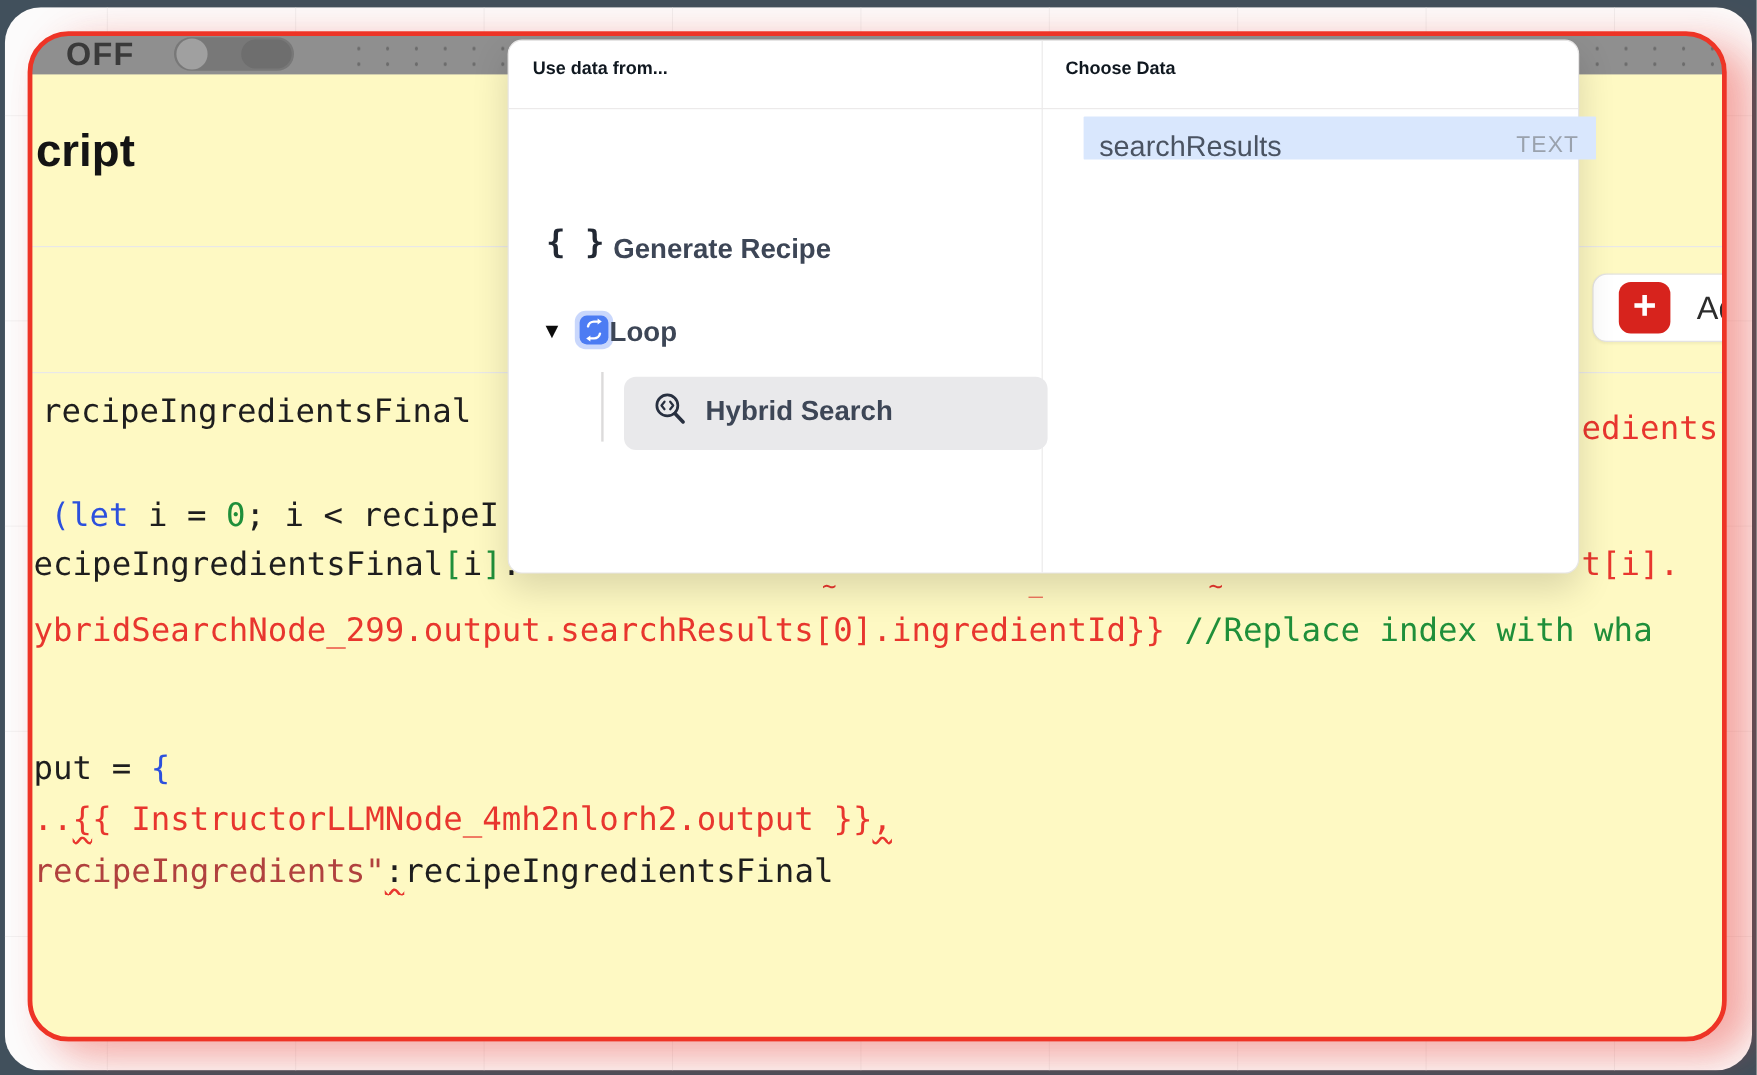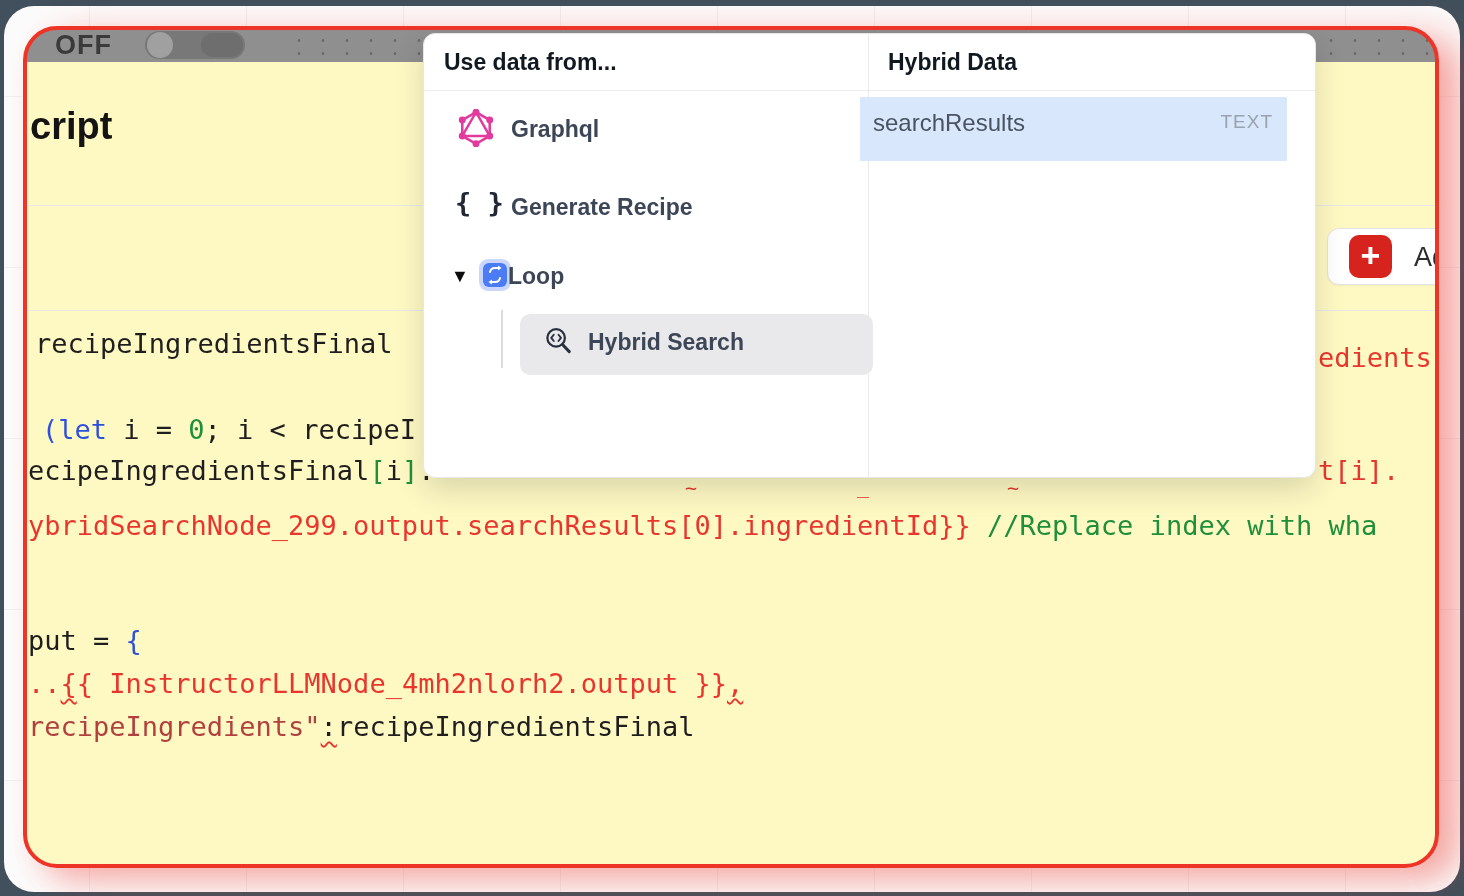--- a/index.html
+++ b/index.html
@@ -47,21 +47,21 @@
   .c-blu { color:#2c50dd; } .c-blk { color:#1e1e1e; }
   .wavy { text-decoration-line:underline; text-decoration-style:wavy; text-decoration-color:#e8362e;
     text-decoration-thickness:2px; text-underline-offset:5px; text-decoration-skip-ink:none; }
   .frag { font-size:20px; }
 
   
   .popover { position:absolute; left:398px; top:5px; width:893px; height:445px; background:#ffffff;
     border:1px solid #e7e6e6; border-radius:12px; box-shadow:0 12px 30px rgba(0,0,0,.14); }
   .pop-col-divider { position:absolute; left:444px; top:0; width:1px; height:100%; background:#eceaea; }
   .pop-header-divider { position:absolute; left:0; top:56px; width:100%; height:1px; background:#eceaea; }
-  .pop-h { position:absolute; top:15px; font-size:23px; font-weight:700; color:#101820; }
+  .pop-h { position:absolute; top:15px; font-size:15px; font-weight:700; color:#101820; }
   .pop-h-left { left:20px; } .pop-h-right { left:464px; }
   .item-label { font-size:23px; font-weight:700; color:#3d4656; }
 
   .row-graphql { position:absolute; left:20px; top:67px; width:410px; height:55px; }
   .gql-icon { position:absolute; left:13px; top:8px; }
   .row-graphql .item-label { position:absolute; left:67px; top:15px; }
 
   .row-genrecipe { position:absolute; left:20px; top:145px; width:410px; height:55px; }
   .braces-icon { position:absolute; left:11px; top:8px; font-family:"DejaVu Sans Mono", monospace;
     font-size:27px; font-weight:700; color:#222833; }
@@ -71,21 +71,21 @@
   .caret { position:absolute; left:7px; top:10px; font-size:18px; color:#0c0c0c; }
   .loop-halo { position:absolute; left:35px; top:3px; width:32px; height:32px; border-radius:9px; background:#c9d7fc; }
   .loop-sq { position:absolute; left:4px; top:4px; width:24px; height:24px; border-radius:6px; background:#4c7cf3; }
   .row-loop .item-label { position:absolute; left:64px; top:7px; }
 
   .tree-guide { position:absolute; left:77px; top:276px; width:2px; height:58px; background:#dcdbdb; }
   .row-hybrid { position:absolute; left:96px; top:280px; width:353px; height:61px; background:#e9e9eb; border-radius:10px; }
   .hs-icon { position:absolute; left:23px; top:12px; }
   .row-hybrid .item-label { position:absolute; left:68px; top:15px; }
 
-  .row-searchresults { position:absolute; left:436px; top:63px; width:427px; height:64px;
+  .row-searchresults { position:absolute; left:479px; top:63px; width:427px; height:36px;
     background:#d9e7fd; border-radius:1px; }
   .sr-name { position:absolute; left:13px; top:12px; font-size:24px; color:#4a5362; }
   .sr-type { position:absolute; right:14px; top:14px; font-size:19px; color:#9aa2ad; letter-spacing:1px; }
 
   
   .annotation { position:absolute; left:23px; top:26px; width:1416px; height:842px;
     border:4px solid #ee3426; border-radius:34px; pointer-events:none;
     box-shadow:18px 14px 30px rgba(236,60,50,.32), 26px 4px 42px rgba(236,60,50,.16); }
 </style>
 </head>
@@ -134,37 +134,22 @@
 
       <span class="cl" style="left:3px; top:350px;"><span class="c-red">..</span><span class="c-red wavy">{</span><span class="c-red">{ InstructorLLMNode_4mh2nlorh2.output }</span><span class="c-red">}</span><span class="c-red wavy">,</span></span>
 
       <span class="cl" style="left:3px; top:393px;"><span class="c-dred">recipeIngredients"</span><span class="c-blk wavy">:</span><span class="c-blk">recipeIngredientsFinal</span></span>
     </div>
 
     <div class="popover">
       <div class="pop-col-divider"></div>
       <div class="pop-header-divider"></div>
       <div class="pop-h pop-h-left">Use data from...</div>
-      <div class="pop-h pop-h-right">Hybrid Data</div>
+      <div class="pop-h pop-h-right">Choose Data</div>
 
-      <div class="row-graphql">
-        <span class="gql-icon">
-          <svg width="38" height="38" viewBox="0 0 24 24" fill="none">
-            <path d="M12 2 L20.66 7 L20.66 17 L12 22 L3.34 17 L3.34 7 Z" stroke="#e23a9d" stroke-width="1.6"></path>
-            <path d="M12 2 L20.66 17 L3.34 17 Z" stroke="#e23a9d" stroke-width="1.6"></path>
-            <circle cx="12" cy="2" r="2.2" fill="#e23a9d"></circle>
-              <circle cx="20.66" cy="7" r="2.2" fill="#e23a9d"></circle>
-            <circle cx="20.66" cy="17" r="2.2" fill="#e23a9d"></circle>
-              <circle cx="12" cy="22" r="2.2" fill="#e23a9d"></circle>
-            <circle cx="3.34" cy="17" r="2.2" fill="#e23a9d"></circle>
-              <circle cx="3.34" cy="7" r="2.2" fill="#e23a9d"></circle>
-          </svg>
-        </span>
-        <span class="item-label">Graphql</span>
-      </div>
 
       <div class="row-genrecipe">
         <span class="braces-icon">{ }</span>
         <span class="item-label">Generate Recipe</span>
       </div>
 
       <div class="row-loop">
         <span class="caret">▼</span>
         <span class="loop-halo">
           <span class="loop-sq">

